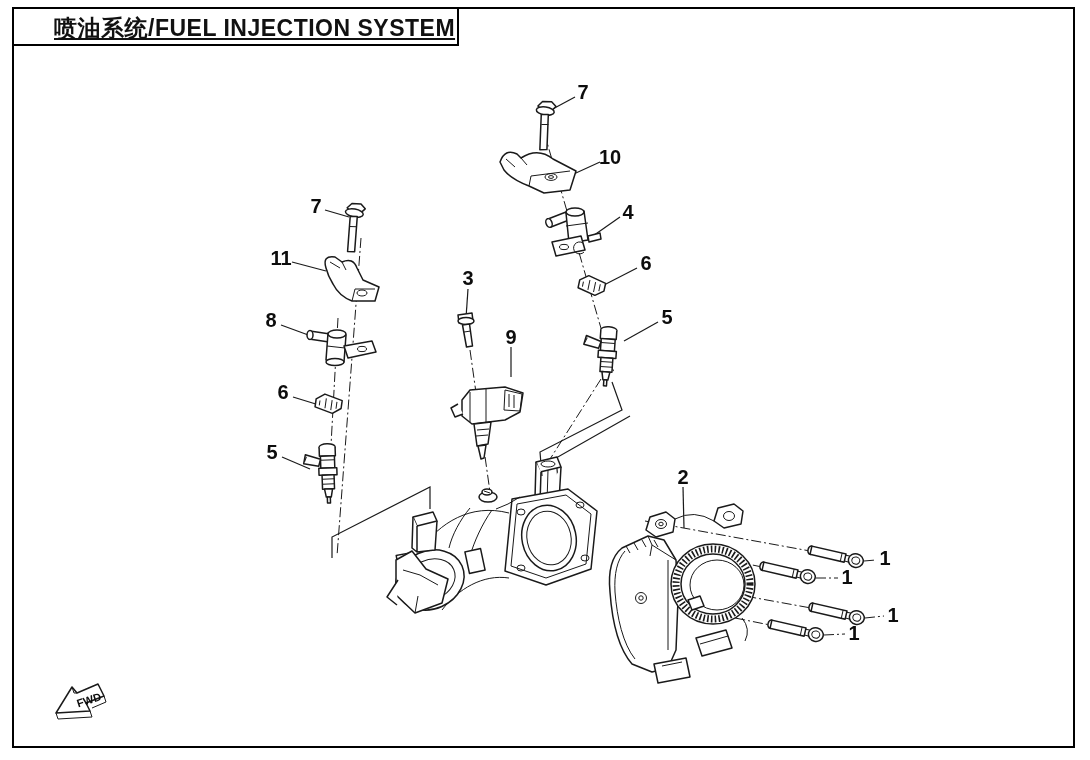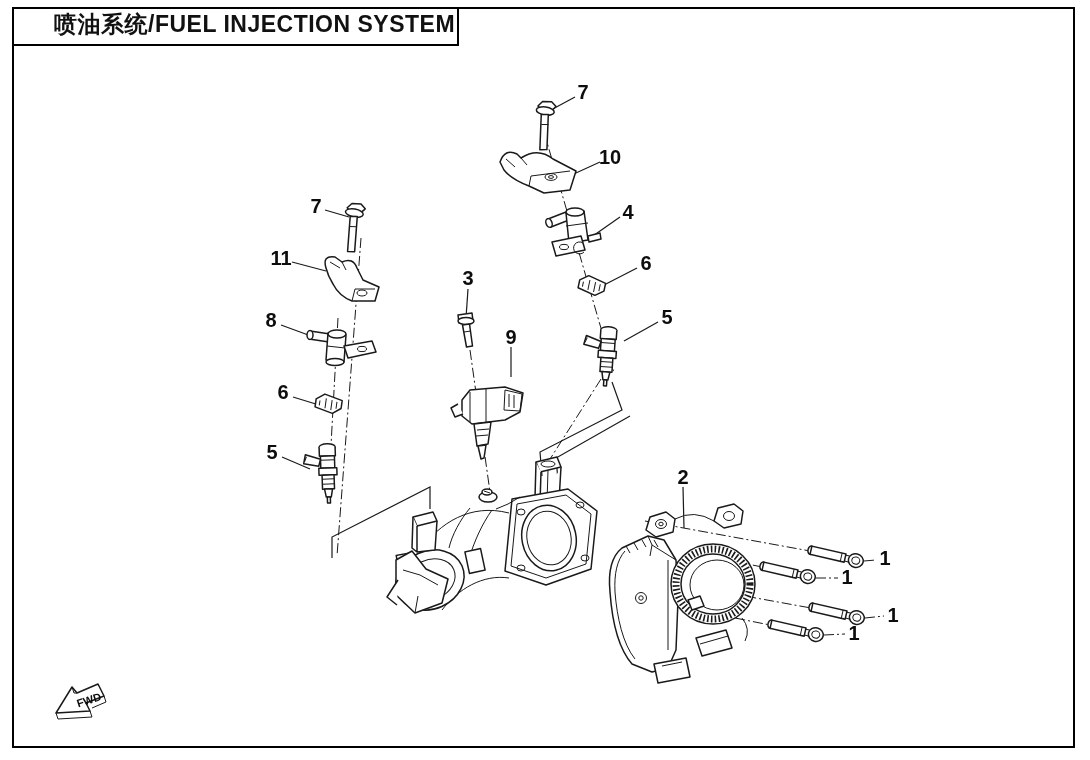--- a/index.html
+++ b/index.html
@@ -2,21 +2,21 @@
 <html><head>
 <meta charset="utf-8">
 <style>
   html,body{margin:0;padding:0;background:#ffffff;}
   .page{position:relative;width:1090px;height:760px;background:#fff;overflow:hidden;
         font-family:"Liberation Sans",sans-serif;color:#111;}
   .outer-border{position:absolute;left:12px;top:7px;width:1063px;height:741px;
         border:2px solid #000;box-sizing:border-box;}
   .title-box{position:absolute;left:12px;top:7px;width:447px;height:39px;
         border:2px solid #000;box-sizing:border-box;background:#fff;
-        display:flex;align-items:flex-start;padding-left:40px;}
+        display:flex;align-items:flex-end;padding-left:40px;text-decoration:underline;}
   .title-box span{font-size:23px;font-weight:bold;letter-spacing:0.5px;white-space:nowrap;}
   svg{position:absolute;left:0;top:0;}
   .co{font-size:20px;font-weight:bold;fill:#0d0d0d;}
   .ln{stroke:#1a1a1a;stroke-width:1.2;fill:none;}
   .cl{stroke:#1a1a1a;stroke-width:1;fill:none;stroke-dasharray:10 3 2 3;}
   .pt{stroke:#1a1a1a;stroke-width:1.5;fill:#ffffff;stroke-linejoin:round;}
   .pt2{stroke:#1a1a1a;stroke-width:1;fill:none;stroke-linejoin:round;}
   .fwdt{font-size:11px;font-weight:bold;fill:#0d0d0d;}
 </style>
 </head>

